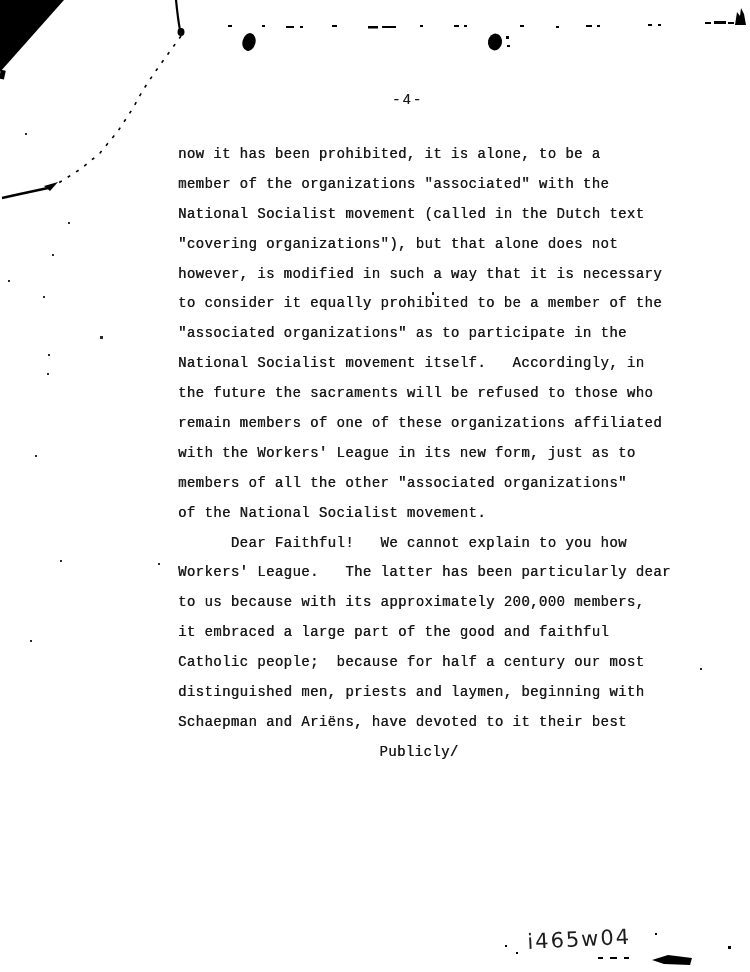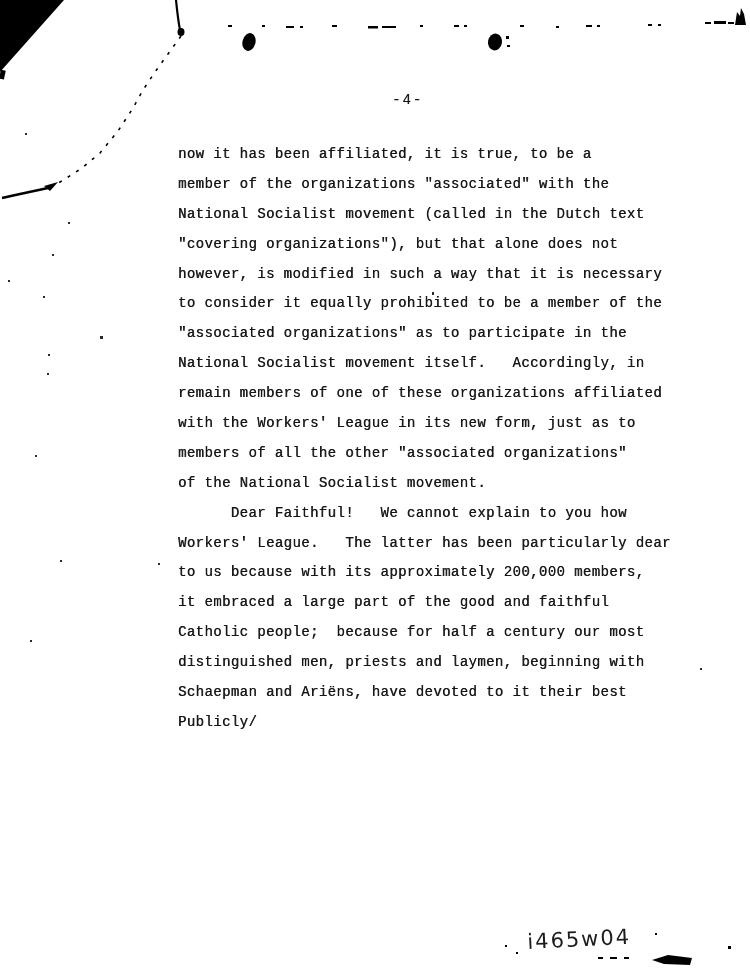--- a/index.html
+++ b/index.html
@@ -35,21 +35,21 @@
   }
   .body-text .line {
     height: 29.9px;
     line-height: 29.9px;
     white-space: pre;
   }
   .body-text .catchword-line {
     height: 29.9px;
     line-height: 29.9px;
     white-space: pre;
-    text-align: left;
+    text-align: center;
   }
   .handwritten-note {
     position: absolute;
     left: 528px;
     top: 930px;
     font-family: "DejaVu Sans", sans-serif;
     font-size: 21px;
     letter-spacing: 2px;
     color: #1c1c1c;
     transform: rotate(-3deg);
@@ -137,28 +137,29 @@
       <rect x="728" y="946" width="3" height="3"></rect>
       <rect x="655" y="933" width="2" height="2"></rect>
       <rect x="505" y="945" width="2" height="2"></rect>
       <rect x="516" y="952" width="2" height="2"></rect>
     </g>
   </svg>
 
   <div class="tw page-number">-4-</div>
 
   <div class="tw body-text">
-    <div class="line">now it has been affiliated, it is true, to be a</div>
+    <div class="line">now it has been prohibited, it is alone, to be a</div>
     <div class="line">member of the organizations "associated" with the</div>
     <div class="line">National Socialist movement (called in the Dutch text</div>
     <div class="line">"covering organizations"), but that alone does not</div>
     <div class="line">however, is modified in such a way that it is necessary</div>
     <div class="line">to consider it equally prohibited to be a member of the</div>
     <div class="line">"associated organizations" as to participate in the</div>
     <div class="line">National Socialist movement itself.   Accordingly, in</div>
+    <div class="line">the future the sacraments will be refused to those who</div>
     <div class="line">remain members of one of these organizations affiliated</div>
     <div class="line">with the Workers' League in its new form, just as to</div>
     <div class="line">members of all the other "associated organizations"</div>
     <div class="line">of the National Socialist movement.</div>
     <div class="line">      Dear Faithful!   We cannot explain to you how</div>
     <div class="line">Workers' League.   The latter has been particularly dear</div>
     <div class="line">to us because with its approximately 200,000 members,</div>
     <div class="line">it embraced a large part of the good and faithful</div>
     <div class="line">Catholic people;  because for half a century our most</div>
     <div class="line">distinguished men, priests and laymen, beginning with</div>

